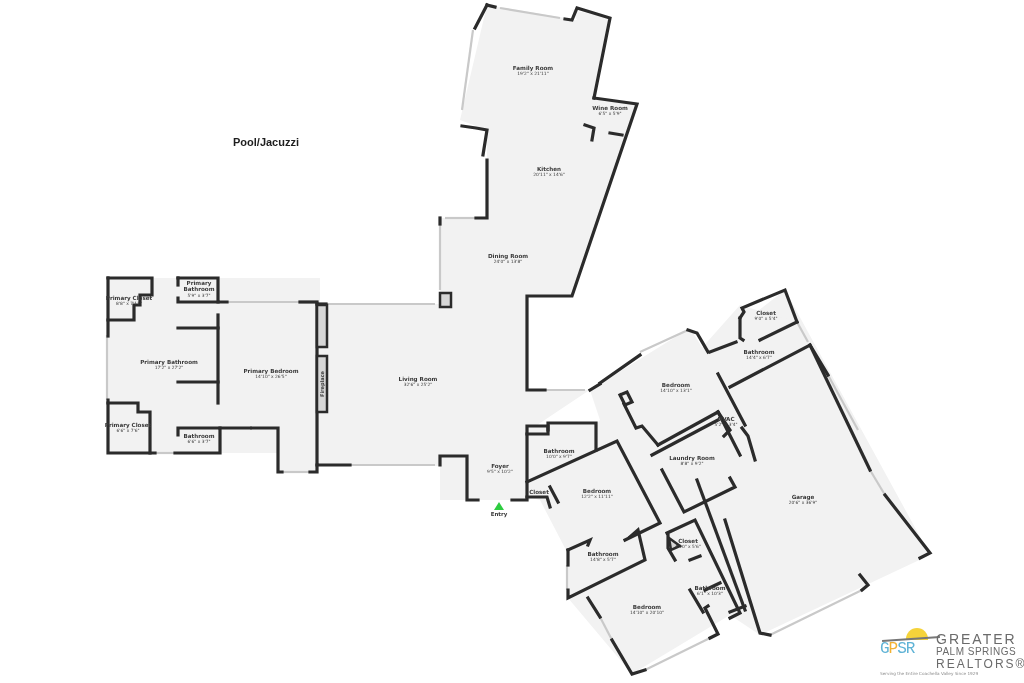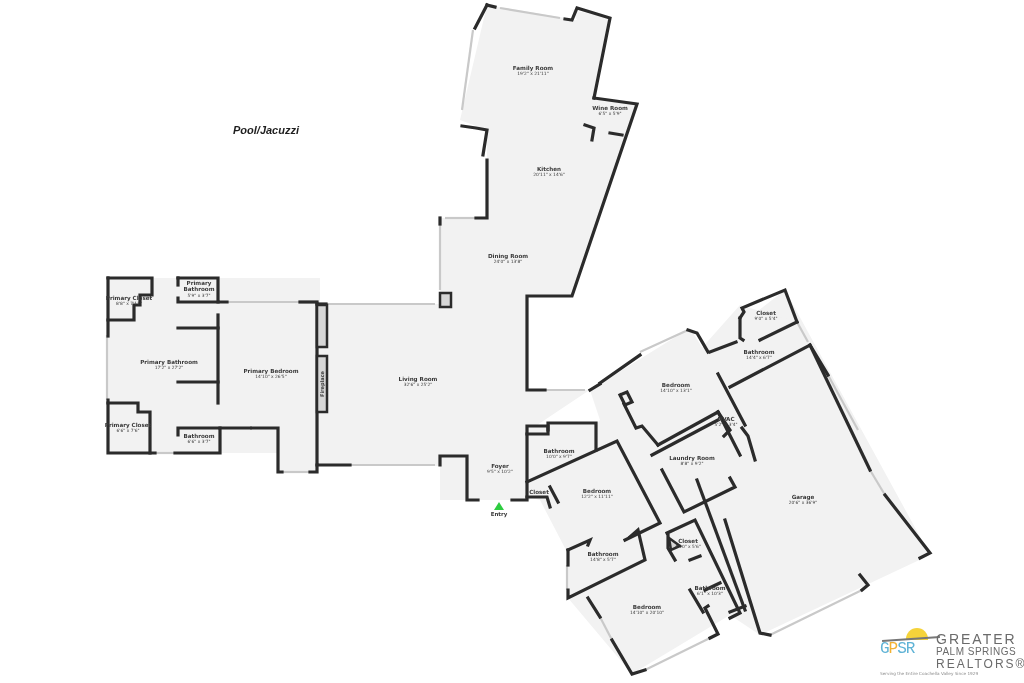--- a/index.html
+++ b/index.html
@@ -147,21 +147,21 @@
     <polyline class="wall" points="718,412 740,455"></polyline>
 
     <polyline class="wall" points="810,345 870,470"></polyline>
     <polyline class="wall" points="885,495 930,553 920,558"></polyline>
     <polyline class="wall" points="862,590 868,585 860,575"></polyline>
     <polyline class="wall" points="725,520 760,633 770,635"></polyline>
     <polyline class="wall" points="697,480 745,610"></polyline>
   </g>
 </svg>
 
-<div class="big-label" style="left:233px; top:124px;font-style:italic;">Pool/Jacuzzi</div>
+<div class="big-label" style="left:233px; top:136px;">Pool/Jacuzzi</div>
 
 <div class="room-label" style="left:533px; top:71px;">
   <span class="room-name">Family Room</span>
   <span class="room-dim">19'2" x 21'11"</span>
 </div>
 <div class="room-label" style="left:610px; top:111px;">
   <span class="room-name">Wine Room</span>
   <span class="room-dim">6'5" x 5'9"</span>
 </div>
 <div class="room-label" style="left:549px; top:172px;">

